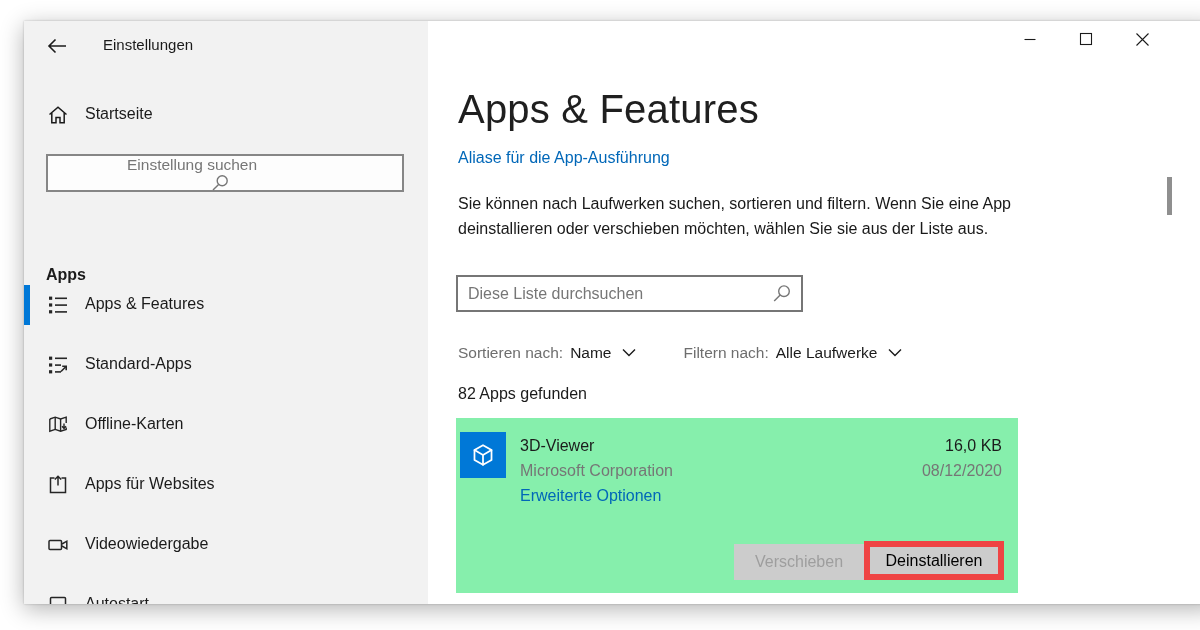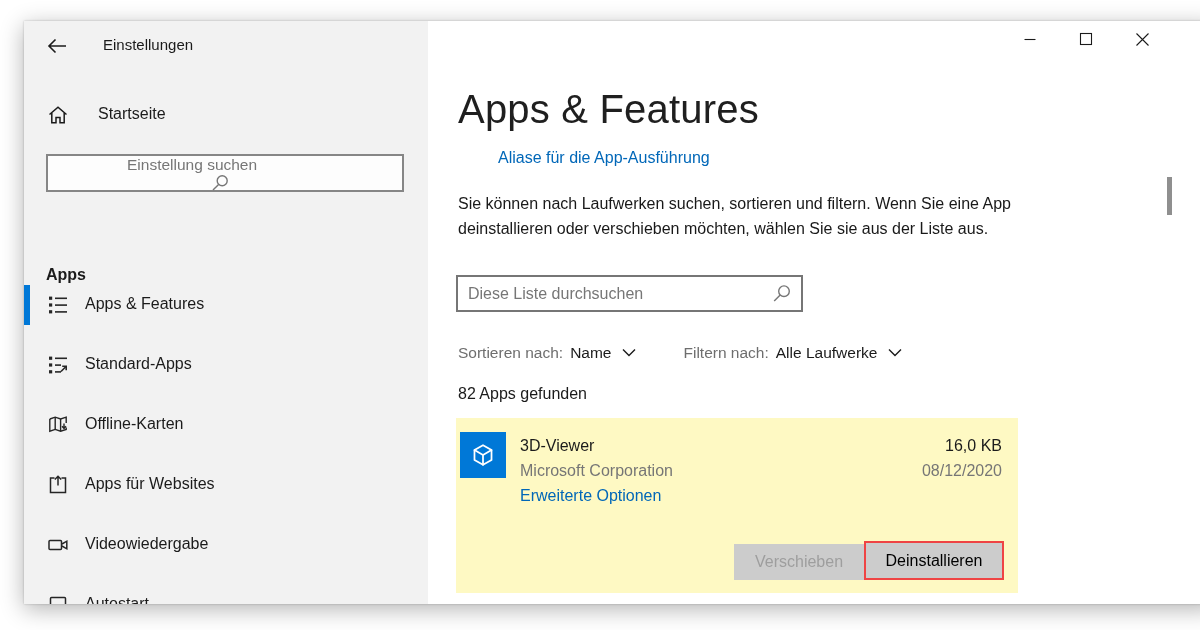--- a/index.html
+++ b/index.html
@@ -11,21 +11,21 @@
             background:#ffffff; overflow:hidden;
             box-shadow:0 5px 22px rgba(0,0,0,.30), 0 0 2px rgba(0,0,0,.22); }
 
   
   .sidebar { position:absolute; left:0; top:0; width:404px; height:583px; background:#f2f2f2; }
   .back-btn { position:absolute; left:13px; top:7px; width:40px; height:36px;
               display:grid; place-items:center; cursor:pointer; }
   .sb-title { position:absolute; left:79px; top:15px; font-size:15px; color:#1b1b1b; }
   .home-item { position:absolute; left:0; top:74px; width:404px; height:40px; cursor:pointer; }
   .home-item .nav-ico { position:absolute; left:23px; top:9px; }
-  .home-item .nav-label { position:absolute; left:61px; top:10px; font-size:16px; color:#1b1b1b;margin-left:13px; }
+  .home-item .nav-label { position:absolute; left:61px; top:10px; font-size:16px; color:#1b1b1b; }
 
   .sb-search { position:absolute; left:22px; top:133px; width:358px; height:38px;
                background:#fdfdfd; border:2px solid #868686; display:flex; align-items:center;flex-direction:column; }
   .sb-search input { flex:1; border:none; outline:none; background:transparent;
                      font-family:"Liberation Sans",sans-serif; font-size:15.5px;
                      color:#1b1b1b; padding:0 6px 0 10px; }
   .sb-search input::placeholder { color:#767676; opacity:1; }
   .search-glyph { flex:0 0 auto; margin-right:10px; display:grid; place-items:center; }
 
   .sb-section { position:absolute; left:22px; top:201px; font-size:16px; font-weight:bold; color:#1b1b1b;margin-top:44px; }
@@ -35,55 +35,55 @@
   .nav-item .nav-label { position:absolute; left:61px; top:10px; font-size:16px; color:#1b1b1b; }
   .accent-bar { position:absolute; left:0; width:6px; height:40px; background:#0078d7; }
 
   
   .main { position:absolute; left:404px; top:0; width:748px; height:583px; background:#ffffff; }
   .win-controls { position:absolute; top:0; right:6px; display:flex; }
   .wc { width:56px; height:36px; display:grid; place-items:center; cursor:pointer; }
 
   .page-title { position:absolute; left:30px; top:66px; font-size:40px; font-weight:200;
                 letter-spacing:.2px; color:#1f1f1f; }
-  .alias-link { position:absolute; left:30px; top:128px; font-size:16px; color:#0067b8; cursor:pointer;margin-left:40px; }
+  .alias-link { position:absolute; left:30px; top:128px; font-size:16px; color:#0067b8; cursor:pointer; }
   .desc { position:absolute; left:30px; top:170px; width:566px; font-size:16px;
           line-height:25px; color:#191919; }
 
   .main-search { position:absolute; left:28px; top:254px; width:347px; height:37px;
                  background:#fff; border:2px solid #767676; display:flex; align-items:center; }
   .main-search input { flex:1; border:none; outline:none; background:transparent;
                        font-family:"Liberation Sans",sans-serif; font-size:16px;
                        color:#1b1b1b; padding:0 6px 0 10px; }
   .main-search input::placeholder { color:#767676; opacity:1; }
 
   .sort-row { position:absolute; left:30px; top:323px; display:flex; align-items:center;
               font-size:15.5px; }
   .dim { color:#6e6e6e; }
   .val { color:#1b1b1b; margin-left:7px; }
   .chev { margin-left:10px; display:grid; place-items:center; cursor:pointer; }
   .gap-group { margin-left:46px; }
 
   .count { position:absolute; left:30px; top:364px; font-size:16px; color:#1b1b1b; }
 
-  .app-row { position:absolute; left:28px; top:397px; width:562px; height:175px; background:#fef9c3; }
+  .app-row { position:absolute; left:28px; top:397px; width:562px; height:175px; background:#86efac; }
   .app-icon { position:absolute; left:4px; top:14px; width:46px; height:46px; background:#0078d7;
               display:grid; place-items:center; }
   .app-info { position:absolute; left:64px; top:15px; line-height:25px; font-size:16px; }
   .app-name { color:#1b1b1b; }
   .app-publisher { color:#767676; }
   .app-options { color:#0067b8; cursor:pointer; }
   .app-meta { position:absolute; right:16px; top:15px; line-height:25px; font-size:16px; text-align:right; }
   .app-size { color:#1b1b1b; }
   .app-date { color:#767676; }
 
   .row-buttons { position:absolute; right:14px; bottom:13px; display:flex; align-items:flex-end; gap:0; }
   .btn { font-family:"Liberation Sans",sans-serif; font-size:16px; }
   .btn-move { width:130px; height:36px; background:#cccccc; border:none; color:#9e9e9e; }
-  .btn-uninstall { width:140px; height:39px; background:#cccccc; border:2px solid #ef4444;
+  .btn-uninstall { width:140px; height:39px; background:#cccccc; border:6px solid #ef4444;
                    color:#000; cursor:pointer; }
 
   .scroll-thumb { position:absolute; right:4px; top:156px; width:5px; height:38px; background:#8f8f8f; }
 
   svg { display:block; }
 </style>
 </head>
 <body>
 
 <div class="stage">

